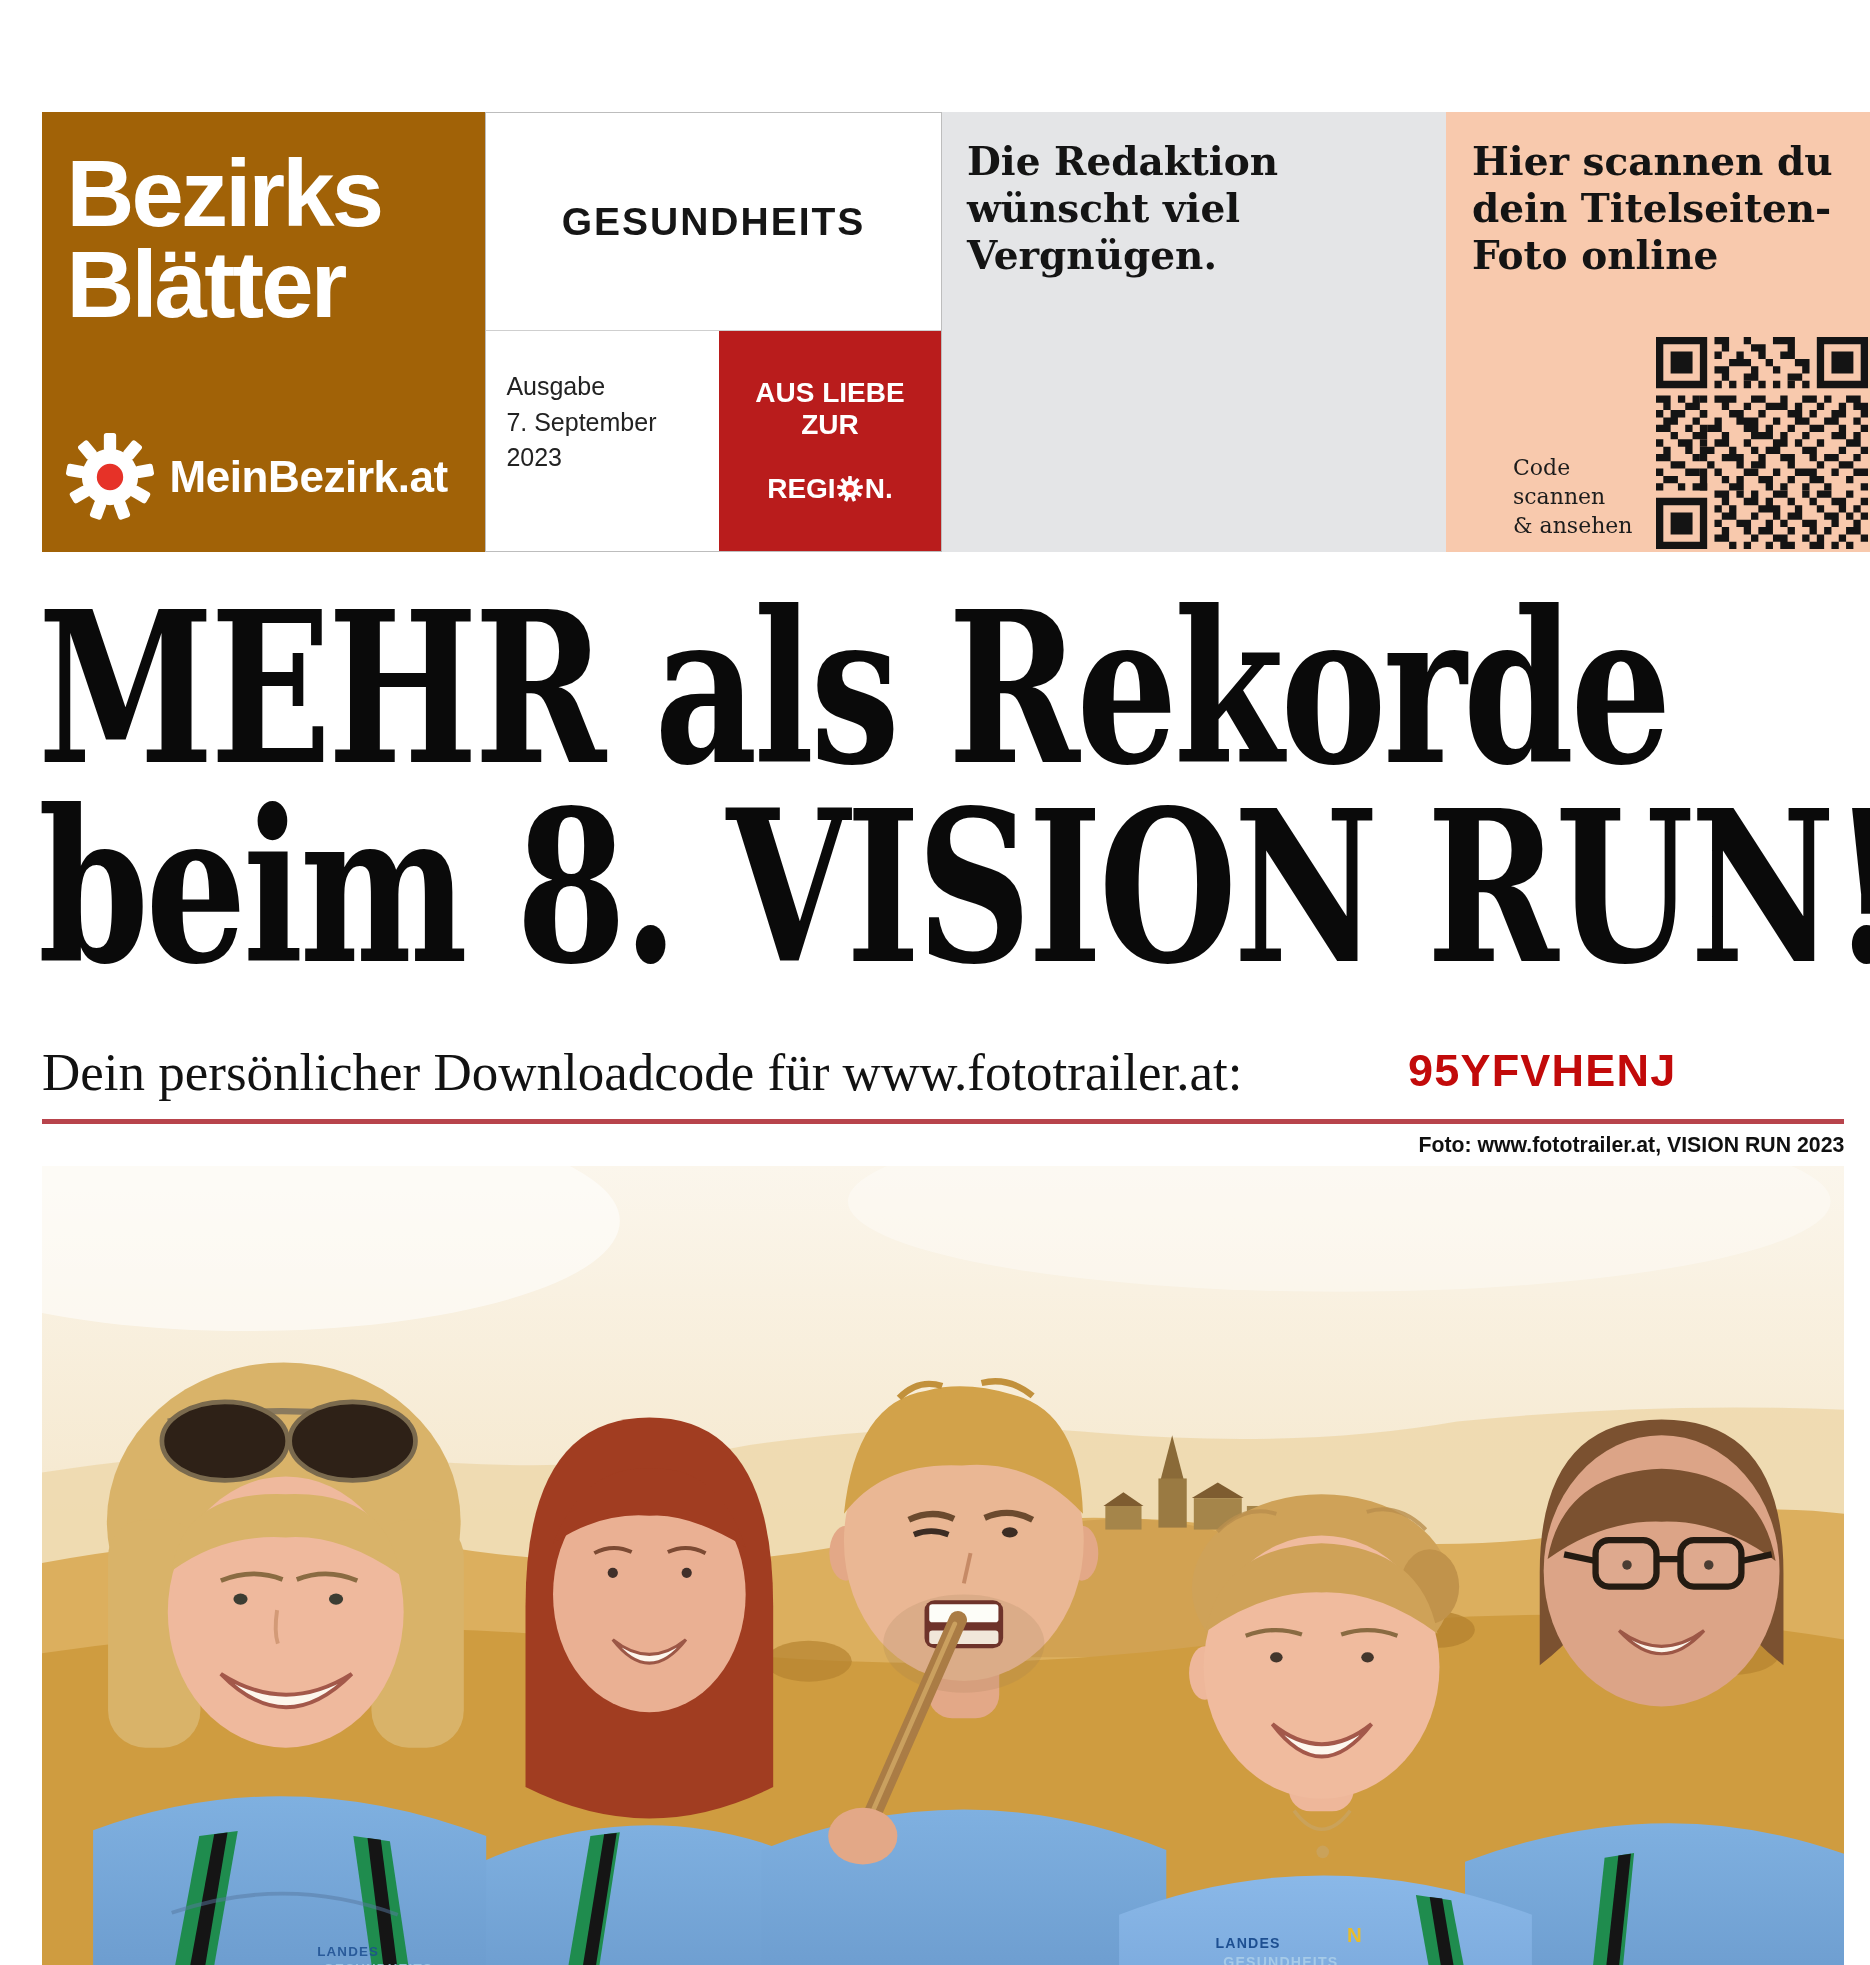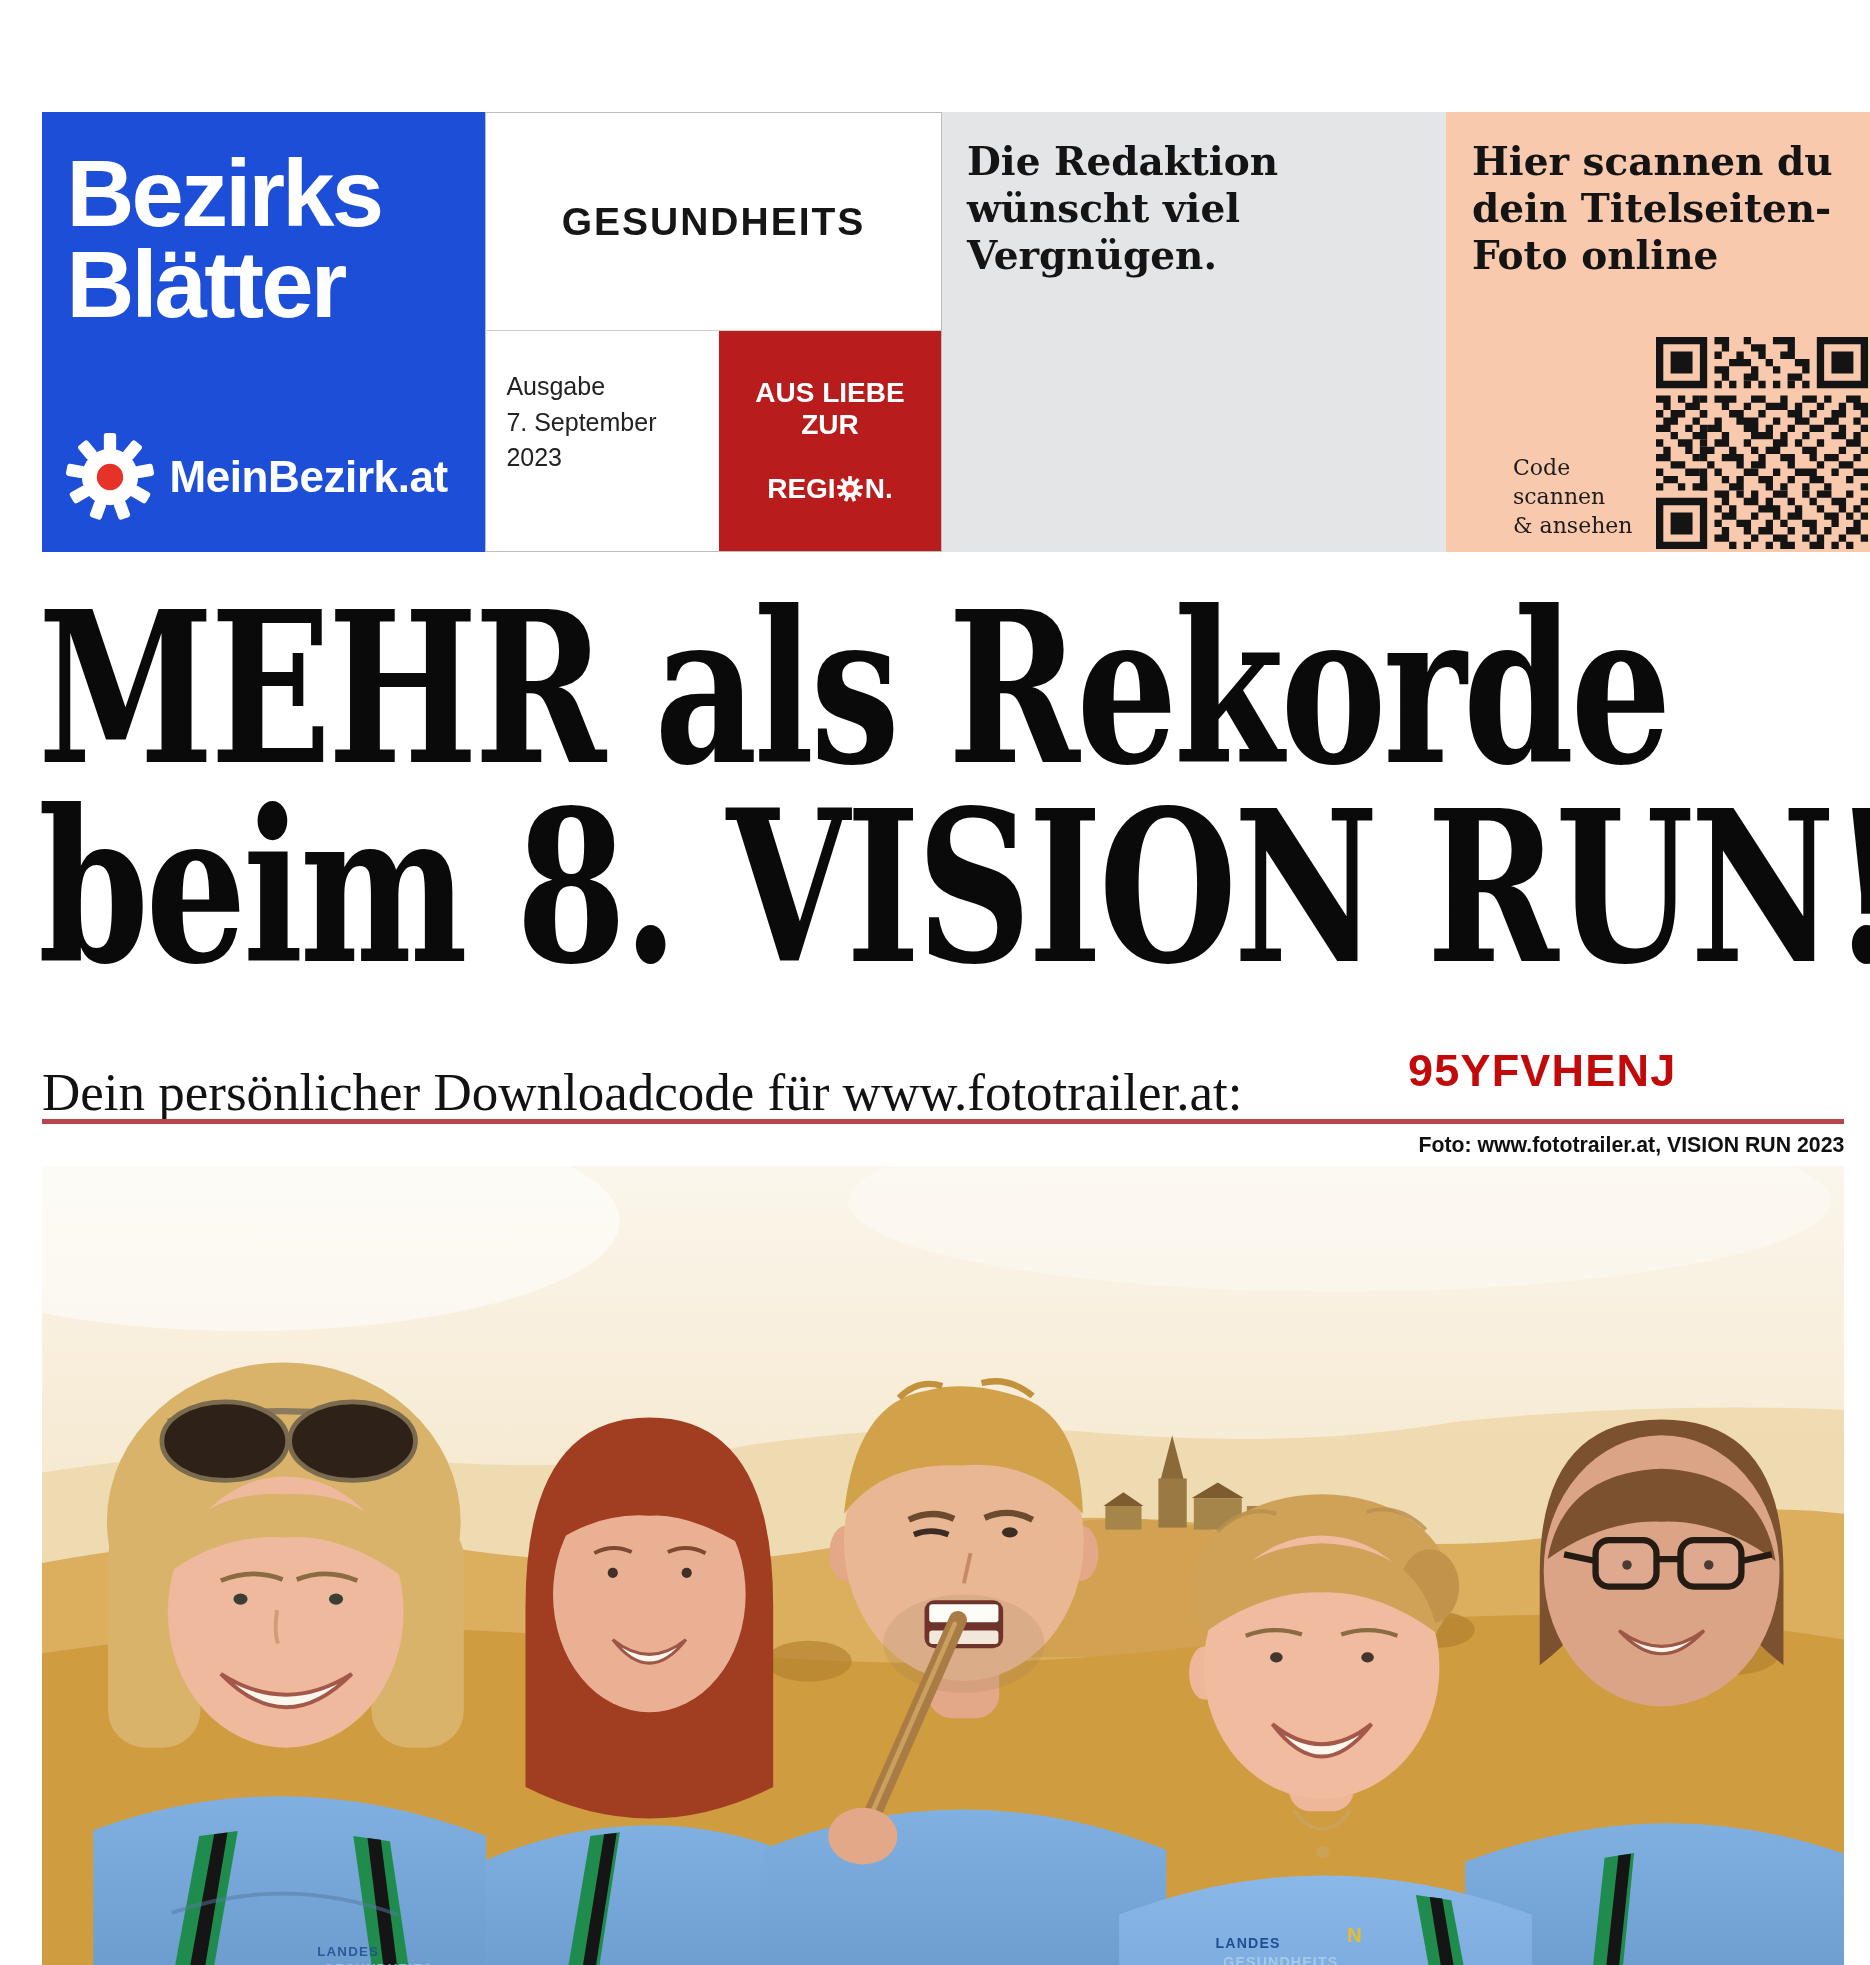--- a/index.html
+++ b/index.html
@@ -5,21 +5,21 @@
   html,body{margin:0;padding:0;}
   body{
     width:1871px;height:2664px;position:relative;background:#ffffff;
     font-family:"Liberation Sans",sans-serif;overflow:hidden;
   }
   .abs{position:absolute;}
   .lines{white-space:pre-line;}
 
   
   #banner{left:42px;top:112px;width:1802px;height:440px;display:flex;}
-  .m-red{width:443px;height:100%;background:#1d4ed8;position:relative;flex:none;}
+  .m-red{width:443px;height:100%;background:#a16207;position:relative;flex:none;}
   .brand{position:absolute;left:24.4px;top:36px;color:#fff;font-weight:bold;
     font-size:94px;line-height:.97;letter-spacing:-2.8px;}
   .brand-row{position:absolute;left:24.4px;bottom:31px;display:flex;align-items:center;gap:15px;}
   .gear{display:inline-block;vertical-align:middle;}
   .brand-site{color:#fff;font-weight:bold;font-size:44px;letter-spacing:-0.4px;}
 
   .m-white{width:457px;height:100%;background:#fff;border:0.8px solid #bdbdbd;
     box-sizing:border-box;display:flex;flex-direction:column;flex:none;}
   .ft-top{height:217px;display:flex;align-items:center;justify-content:center;
     border-bottom:0.8px solid #cfcfcf;}
@@ -40,21 +40,21 @@
   .qr-caption{position:absolute;left:26px;bottom:11.8px;font-family:"DejaVu Serif",serif;
     font-size:22px;line-height:1.3;color:#1c1c1c;margin-left:41px;}
   .qr{position:absolute;right:33px;bottom:3.1px;color:#141414;}
 
   
   #headline{left:38px;top:590px;transform:scaleX(.76);transform-origin:left top;
     font-family:"DejaVu Serif",serif;font-weight:bold;color:#0a0a0a;
     font-size:209px;line-height:.95;letter-spacing:-4.7px;white-space:nowrap;}
 
   #dl-label{left:42px;top:1042px;font-family:"Liberation Serif",serif;
-    font-size:53px;color:#121212;white-space:nowrap;margin-top:20px;}
+    font-size:53px;color:#121212;white-space:nowrap;}
   #dl-code{left:1408px;top:1045px;font-size:45px;font-weight:600;letter-spacing:1.2px;
     color:#c20a0a;white-space:nowrap;}
   #rule{left:42px;top:1119px;width:1802px;height:4.7px;background:#b8444c;}
   #credit{right:27px;top:1132px;font-size:22.4px;font-weight:bold;color:#101010;
     letter-spacing:0;transform:scaleX(.95);transform-origin:right top;}
 
   
   #photo{left:42px;top:1166px;width:1802px;height:948px;}
 </style>
 </head>

